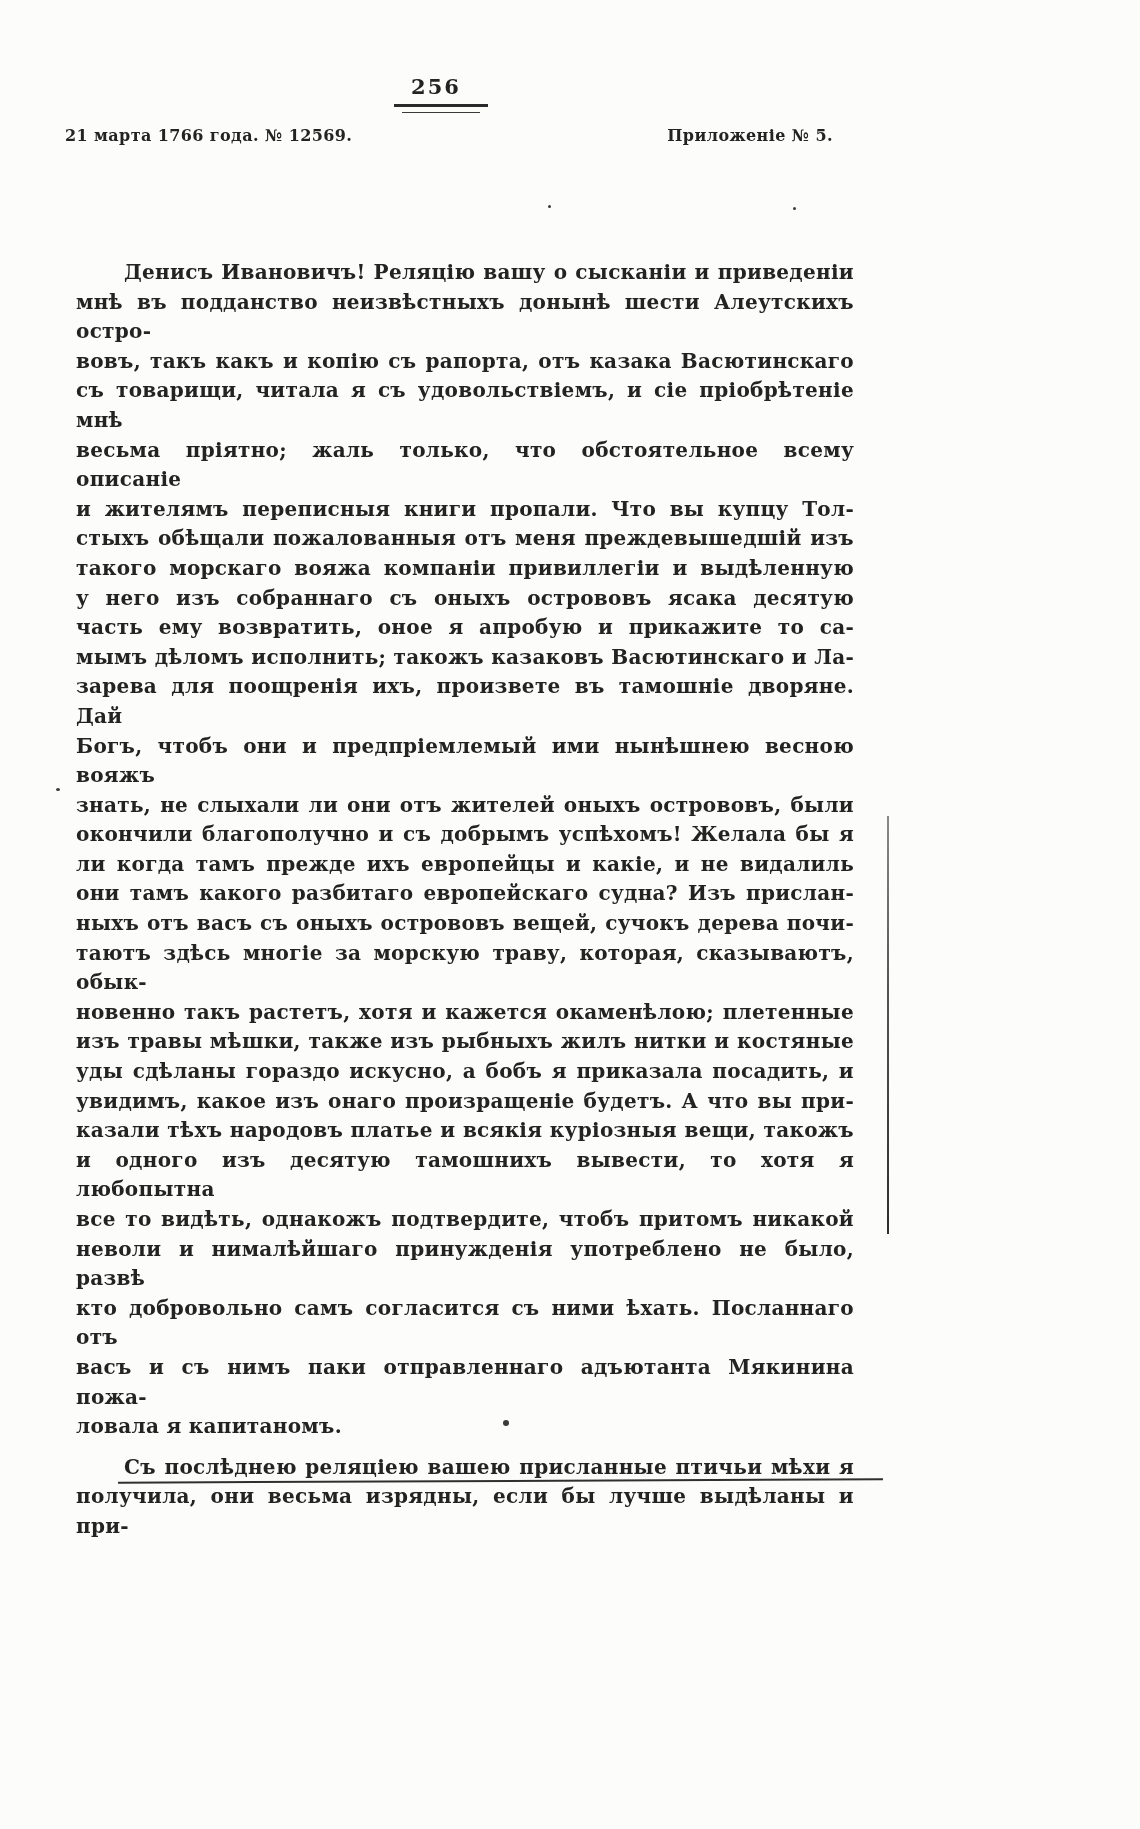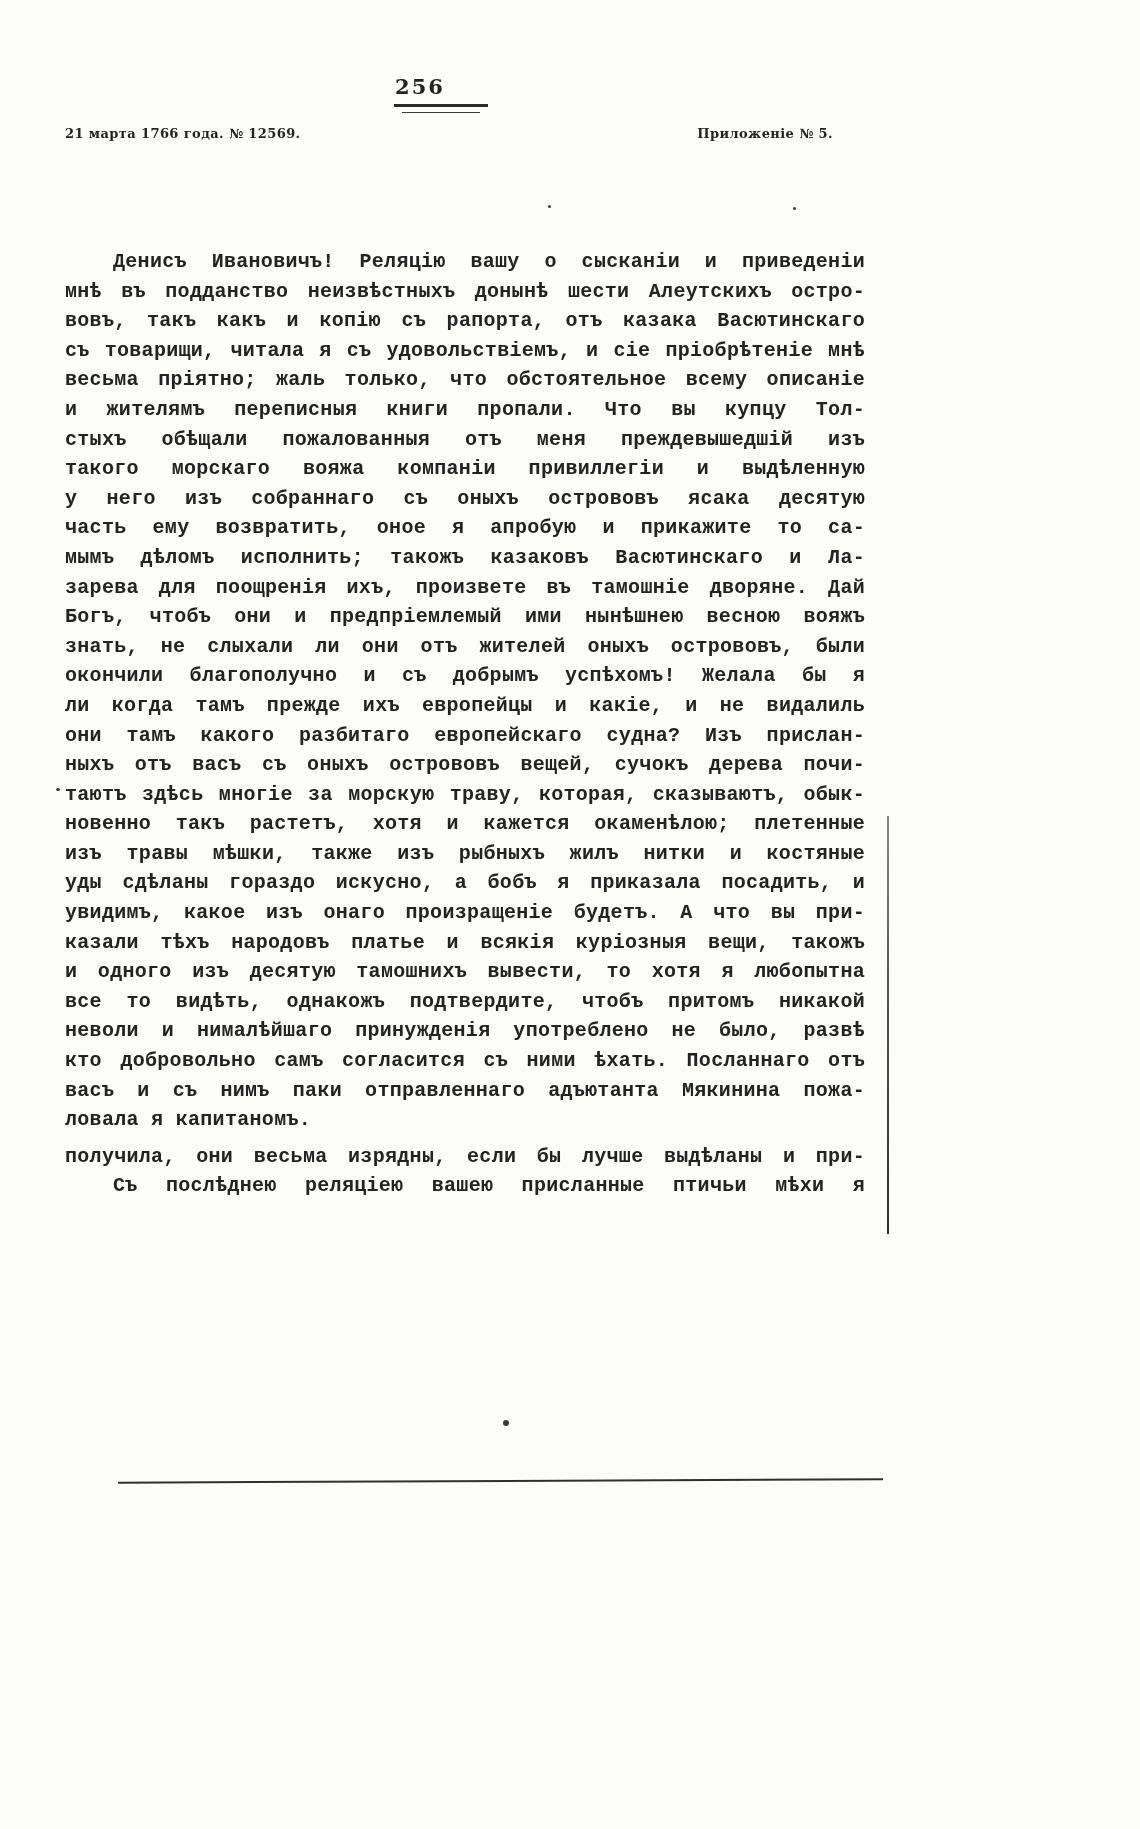--- a/index.html
+++ b/index.html
@@ -13,21 +13,21 @@
     height: 1829px;
     margin: 0 auto;
     background: #fcfcfa;
     font-family: "DejaVu Serif", "Liberation Serif", serif;
     color: #232323;
     overflow: hidden;
   }
   .page-number {
     position: absolute;
     top: 74px;
-    left: 360px;
+    left: 376px;
     width: 120px;
     text-align: center;
     font-size: 21px;
     font-weight: 700;
     letter-spacing: 2px;
   }
   .pn-rule-1 {
     position: absolute;
     top: 104px;
     left: 394px;
@@ -44,41 +44,41 @@
     background: #3a3a3a;
   }
   .header-row {
     position: absolute;
     top: 126px;
     left: 65px;
     width: 800px;
     display: flex;
     justify-content: space-between;
     align-items: flex-start;
-    font-size: 13px;
+    font-size: 16px;
     font-weight: 700;
   }
   .header-left {
     letter-spacing: 0.4px;
   }
   .header-right {
     padding-right: 32px;
     letter-spacing: 0.4px;
   }
   .letter-body {
     position: absolute;
     top: 247px;
     left: 65px;
     width: 800px;
     font-size: 20px;
     font-weight: 700;
     line-height: 29.6px;
     letter-spacing: 0.3px;
   }
-  .paragraph { margin: 0; font-family: Liberation Mono, monospace; }
+  .paragraph { margin: 11px; }
   .paragraph + .paragraph { margin-top: 7px; }
   .text-line {
     text-align: justify;
     text-align-last: justify;
     white-space: normal;
   }
   .text-line.indent { text-indent: 48px; }
   .text-line.no-justify { text-align-last: left; }
   .artifact-vline {
     position: absolute;
@@ -149,22 +149,22 @@
         <div class="text-line">увидимъ, какое изъ онаго произращеніе будетъ. А что вы при-</div>
         <div class="text-line">казали тѣхъ народовъ платье и всякія куріозныя вещи, такожъ</div>
         <div class="text-line">и одного изъ десятую тамошнихъ вывести, то хотя я любопытна</div>
         <div class="text-line">все то видѣть, однакожъ подтвердите, чтобъ притомъ никакой</div>
         <div class="text-line">неволи и нималѣйшаго принужденія употреблено не было, развѣ</div>
         <div class="text-line">кто добровольно самъ согласится съ ними ѣхать. Посланнаго отъ</div>
         <div class="text-line">васъ и съ нимъ паки отправленнаго адъютанта Мякинина пожа-</div>
         <div class="text-line no-justify">ловала я капитаномъ.</div>
       </div>
       <div class="paragraph">
+        <div class="text-line indent">Съ послѣднею реляціею вашею присланные птичьи мѣхи я</div>
         <div class="text-line">получила, они весьма изрядны, если бы лучше выдѣланы и при-</div>
-        <div class="text-line indent">Съ послѣднею реляціею вашею присланные птичьи мѣхи я</div>
       </div>
     </div>
 
   <div class="artifact-vline"></div>
   <div class="artifact-hline"></div>
 
   <div class="ink-speck speck-1"></div>
   <div class="ink-speck speck-2"></div>
   <div class="ink-speck speck-3"></div>
   <div class="ink-speck speck-4"></div>

